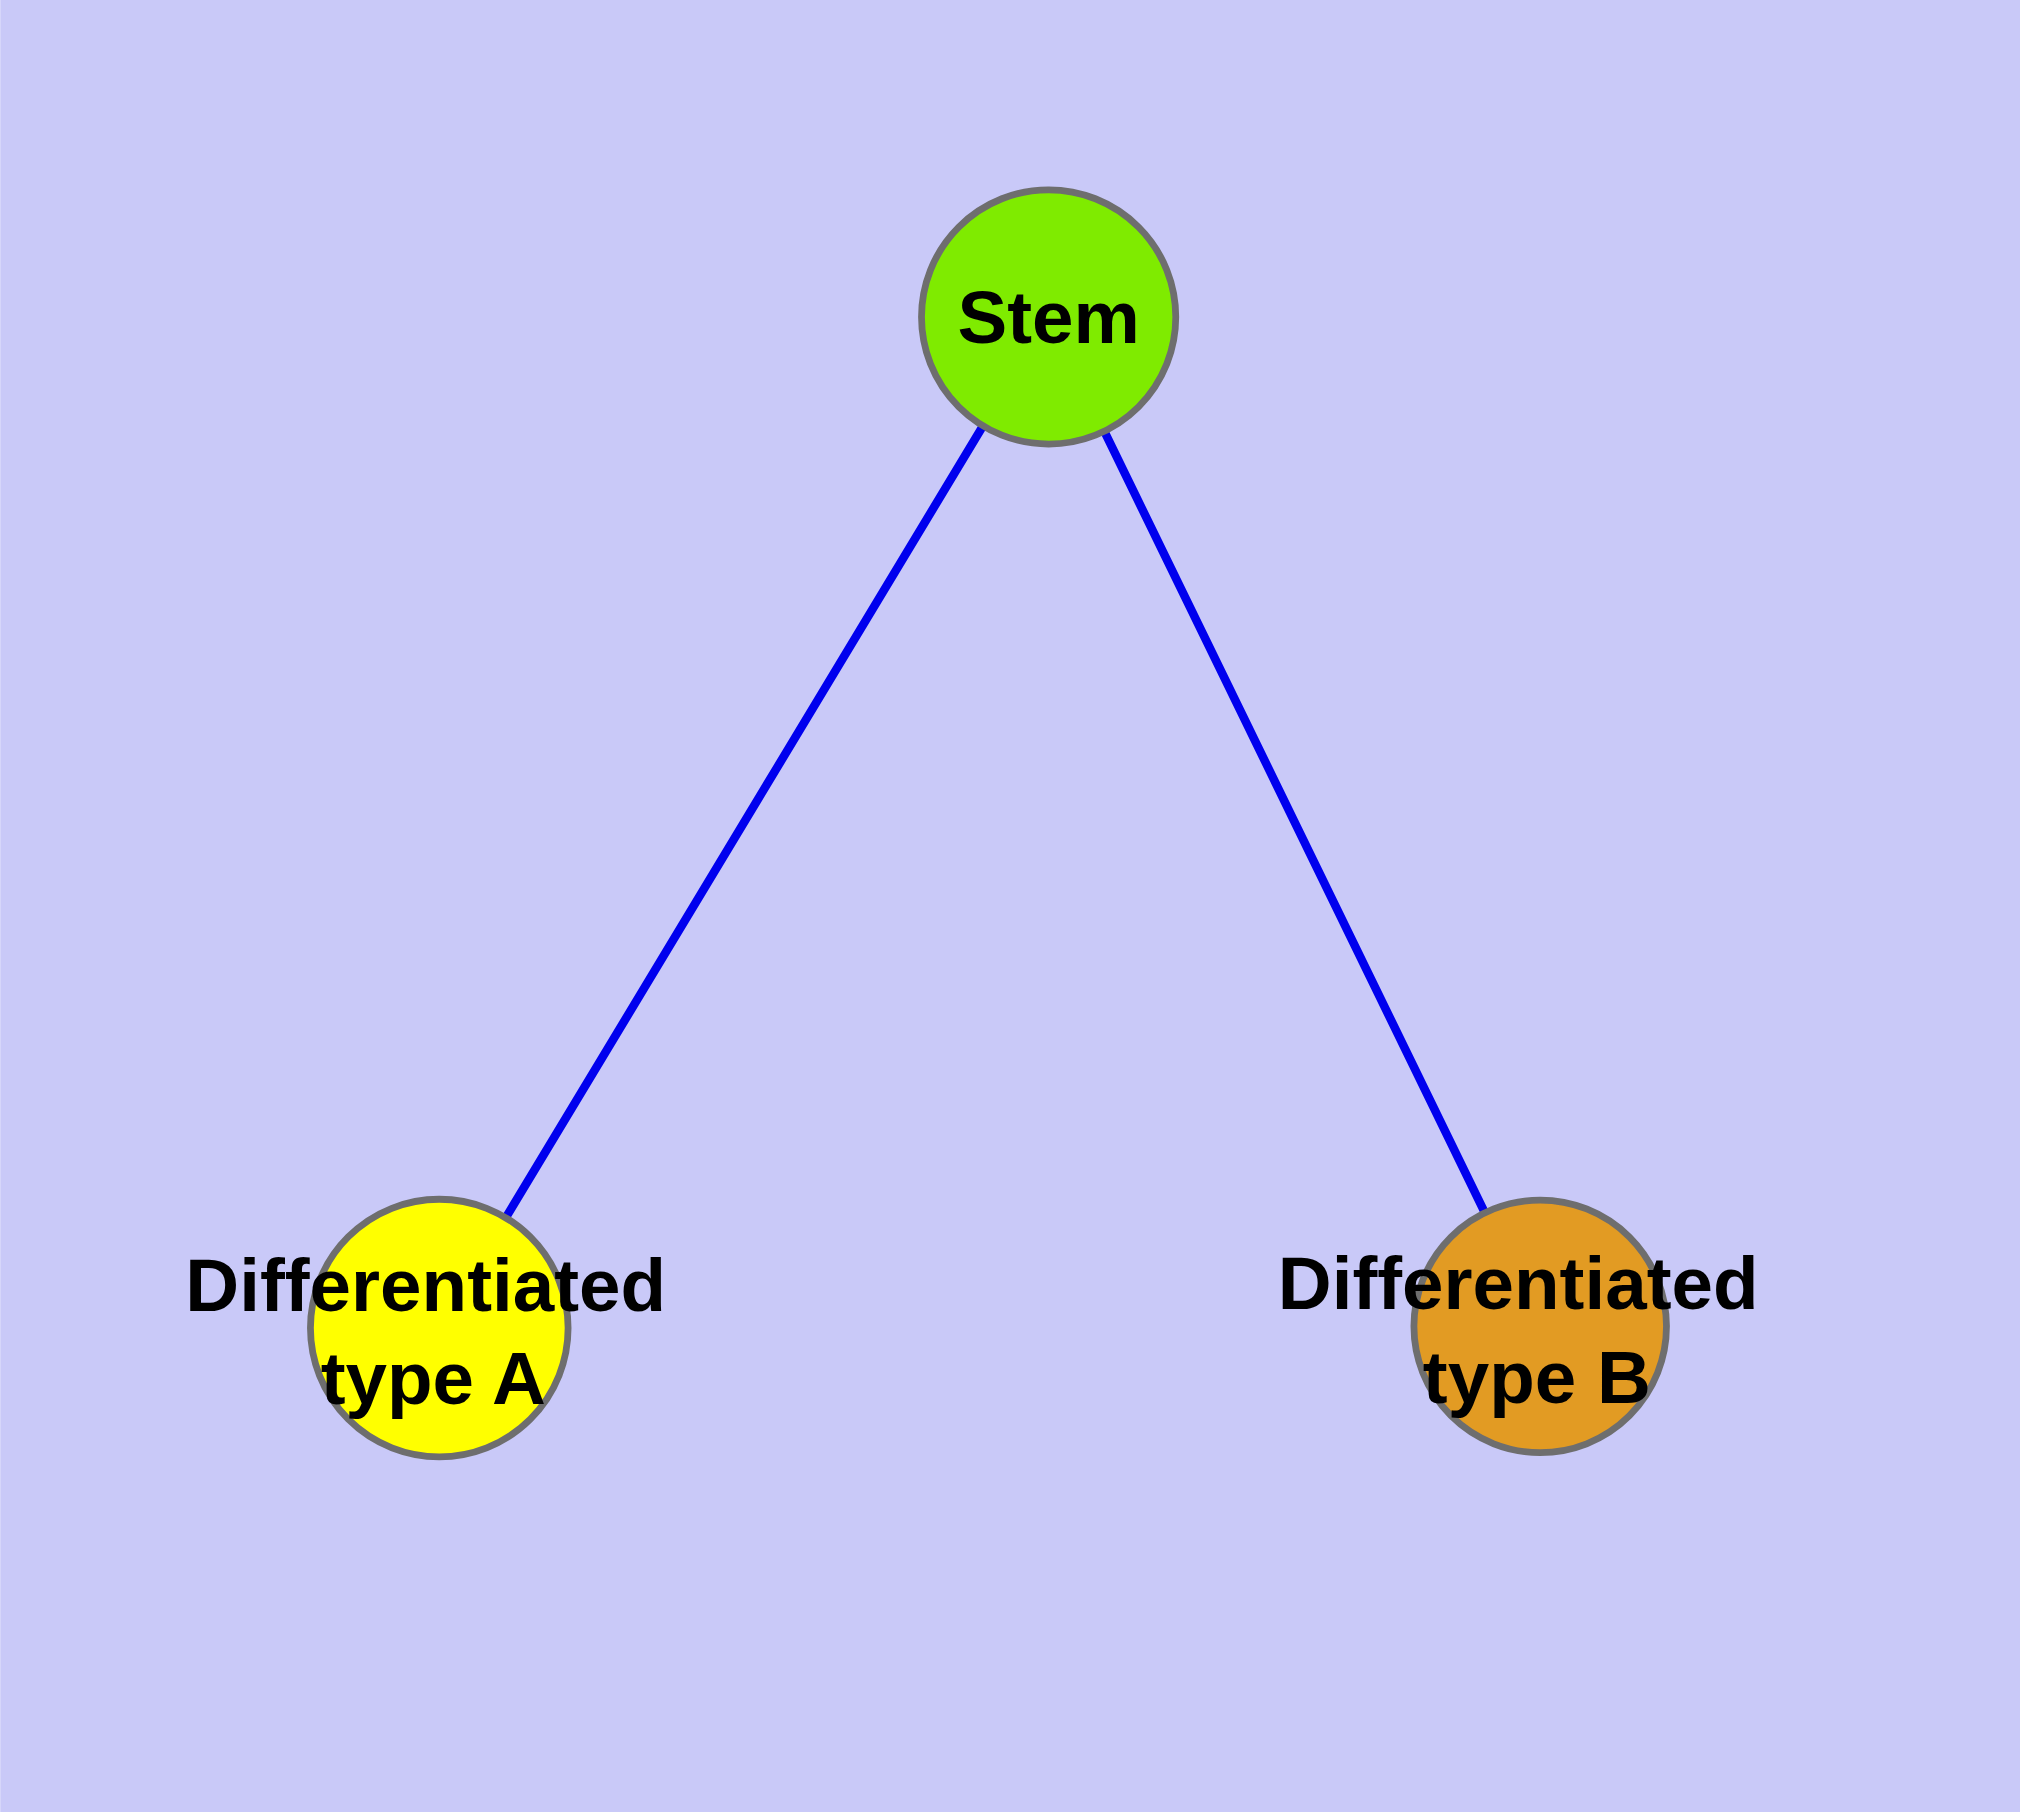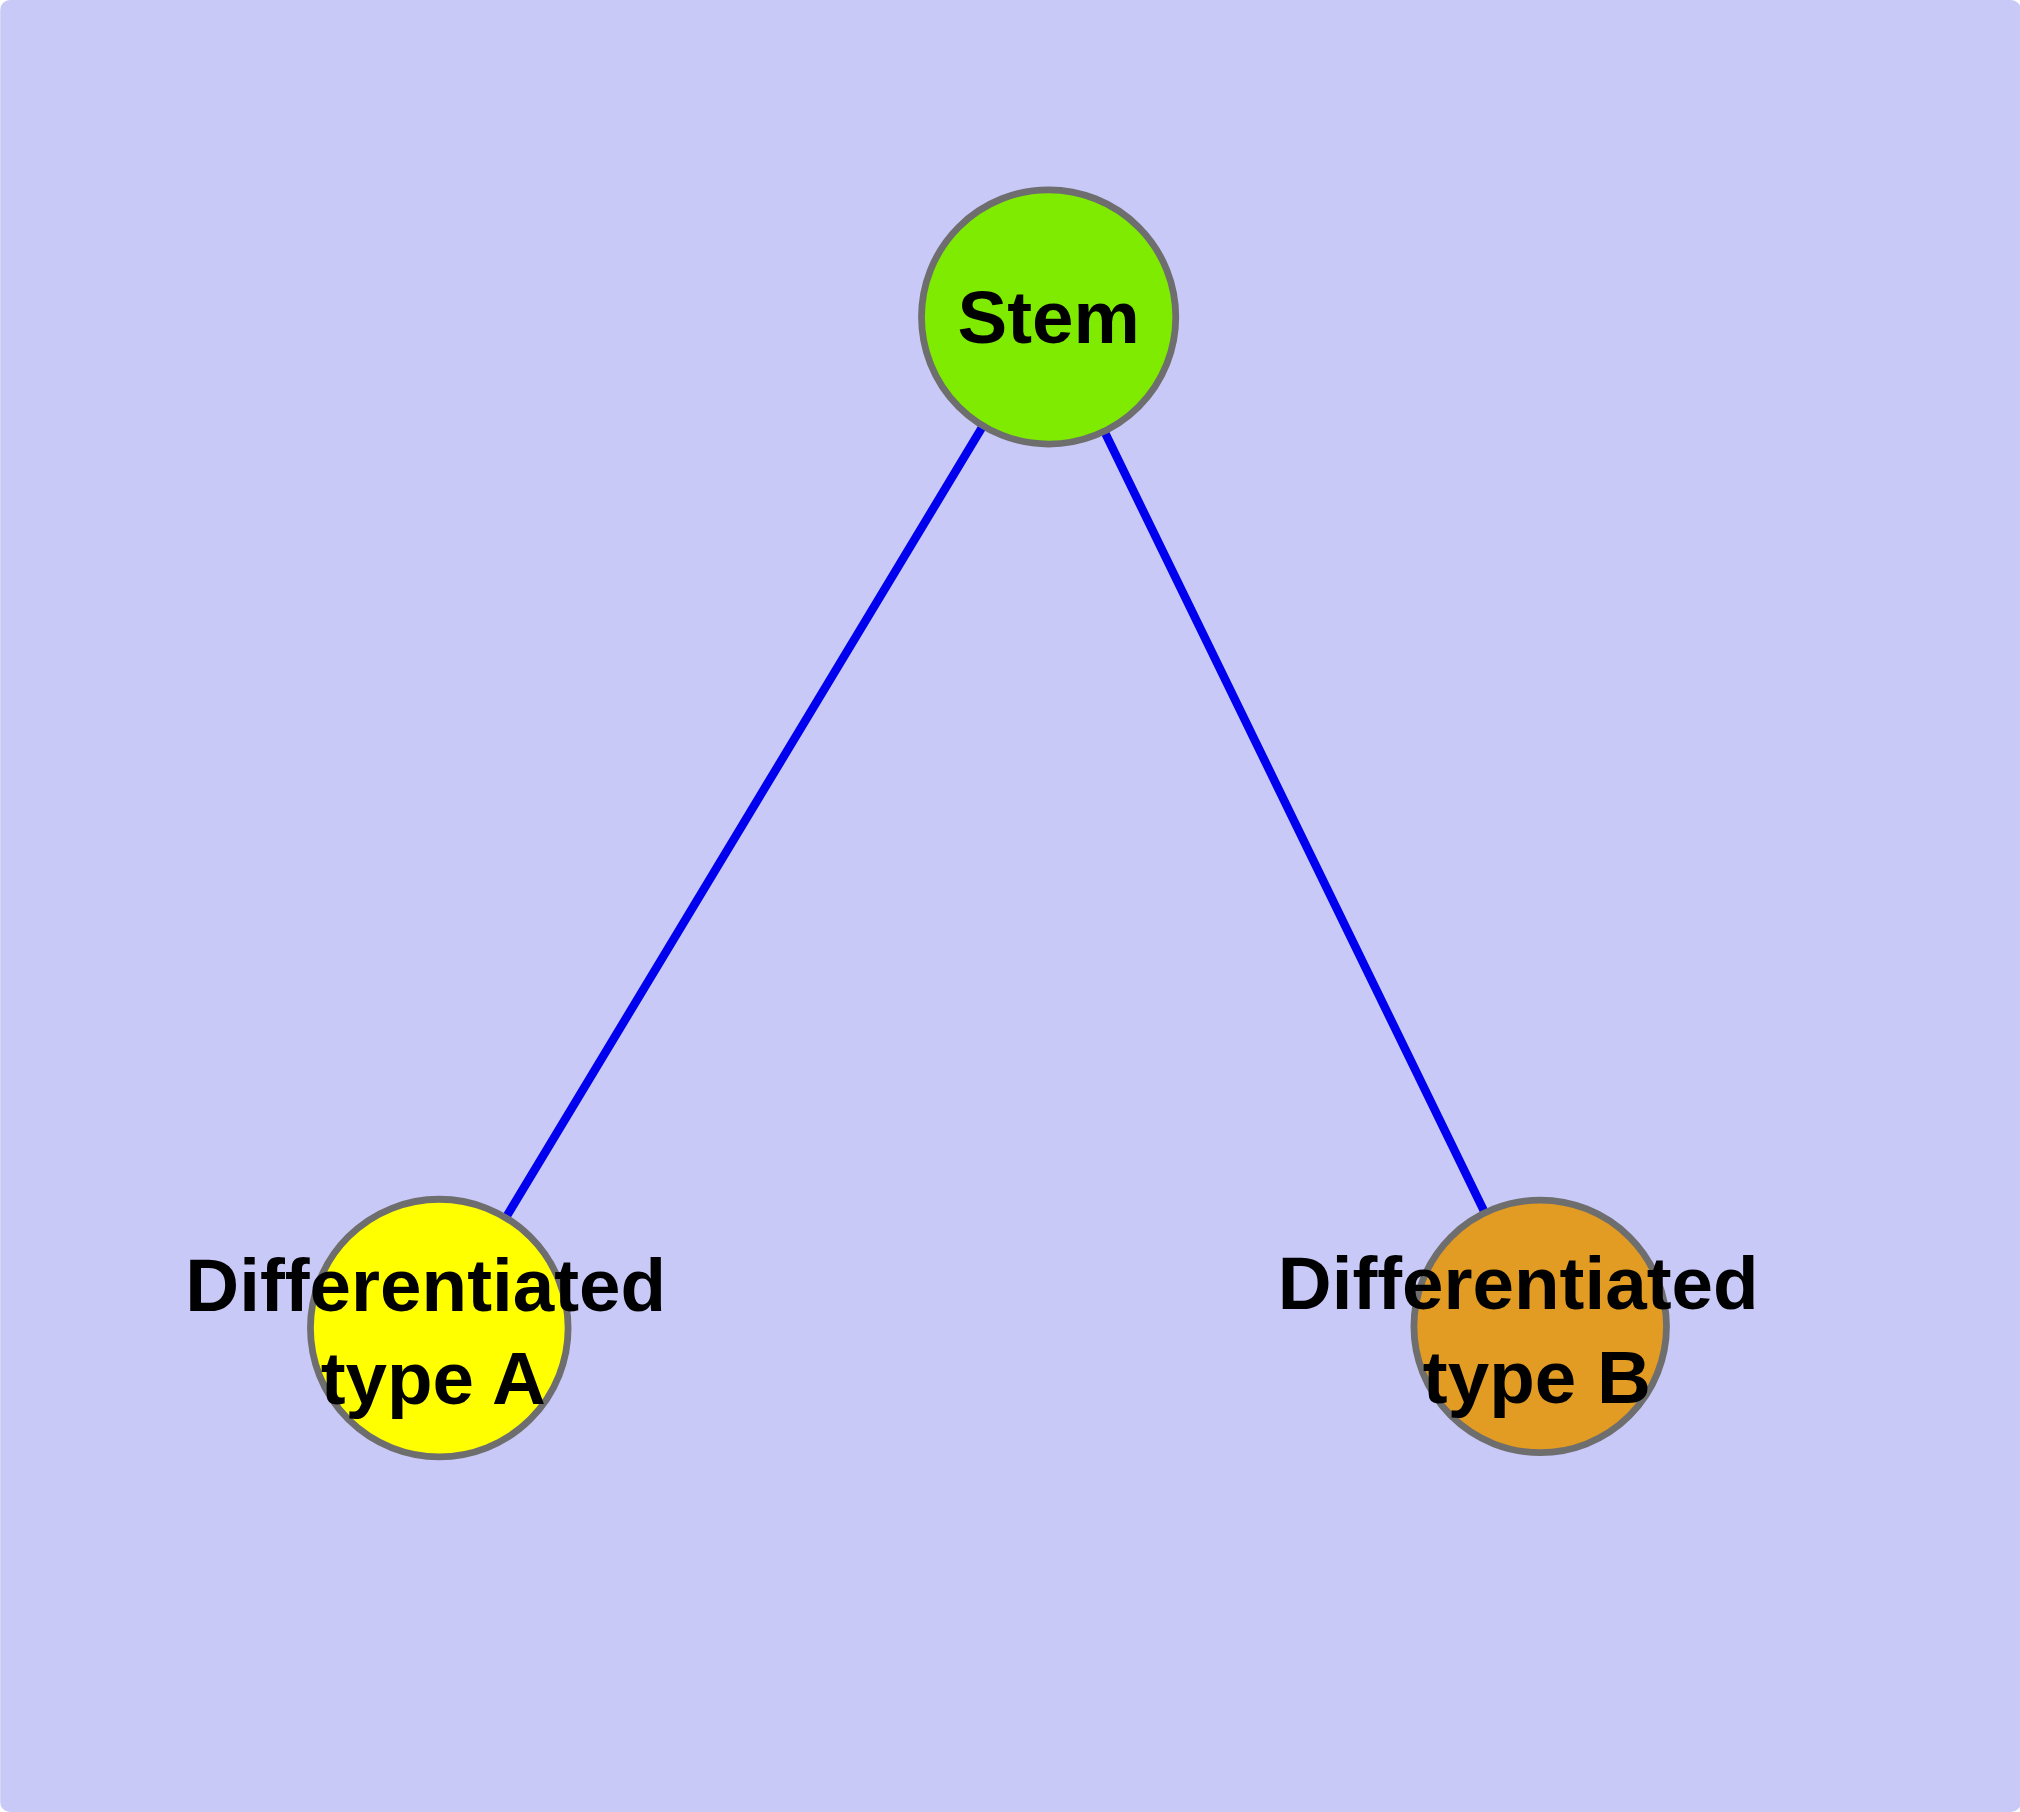--- a/index.html
+++ b/index.html
@@ -5,21 +5,20 @@
   html, body {
     margin: 0;
     padding: 0;
     background: #ffffff;
   }
   #canvas {
     position: relative;
     width: 2021px;
     height: 1812px;
     overflow: hidden;
-    border-radius: 10px;
   }
   svg {
     display: block;
     width: 2021px;
     height: 1812px;
   }
   .node-label {
     font-family: "Liberation Sans", sans-serif;
     font-weight: bold;
     font-size: 88px;

